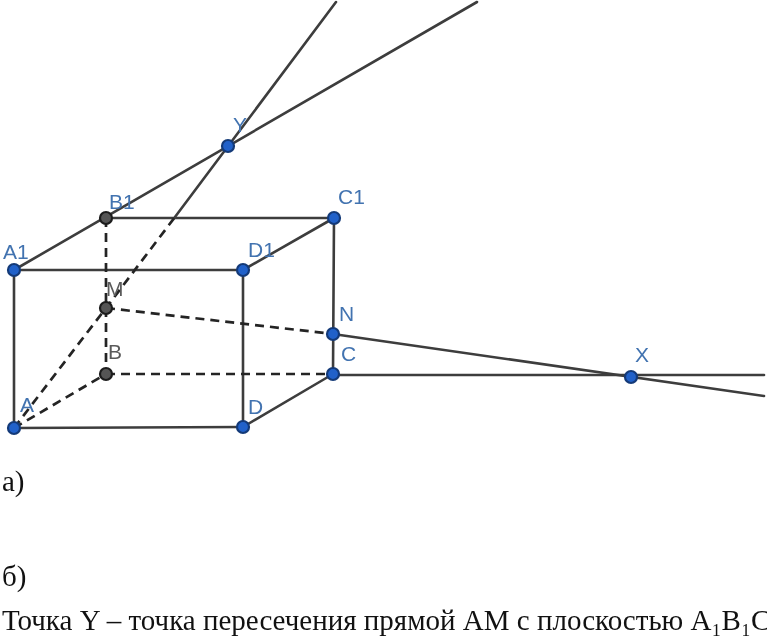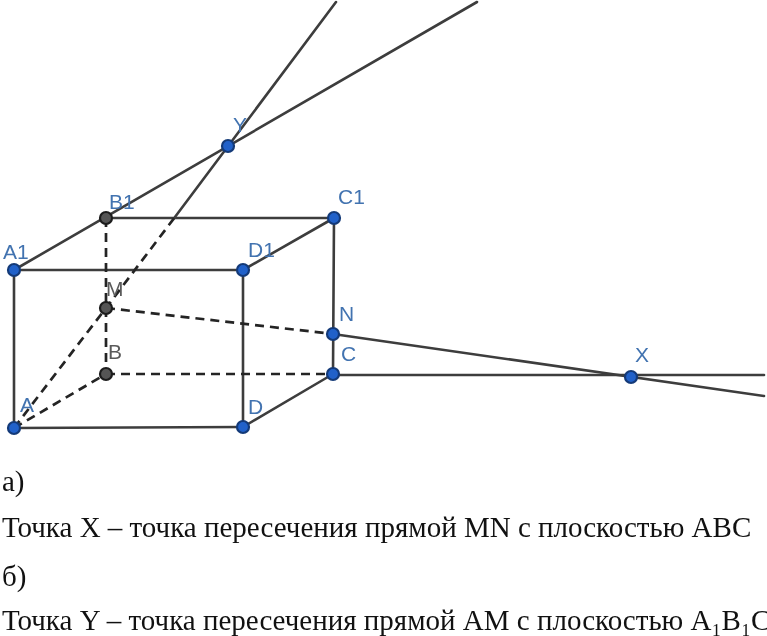--- a/index.html
+++ b/index.html
@@ -99,17 +99,16 @@
       <text class="vlabel" x="341" y="361">C</text>
       <text class="vlabel" x="248" y="414">D</text>
       <text class="vlabel vlabel-gray" x="106" y="296">M</text>
       <text class="vlabel" x="339" y="321">N</text>
       <text class="vlabel" x="635" y="362">X</text>
       <text class="vlabel" x="233" y="132">Y</text>
     </g>
   </svg>
 
   <div class="cap cap-marker-a">а)</div>
-  <div class="cap cap-text-a">Точка X – точка пересечения прямой MN с плоскостью ABC</div>
   <div class="cap cap-marker-b">б)</div>
   <div class="cap cap-text-b">Точка Y – точка пересечения прямой AM с плоскостью A₁B₁C₁</div>
 
 </div>
 
 </body></html>

